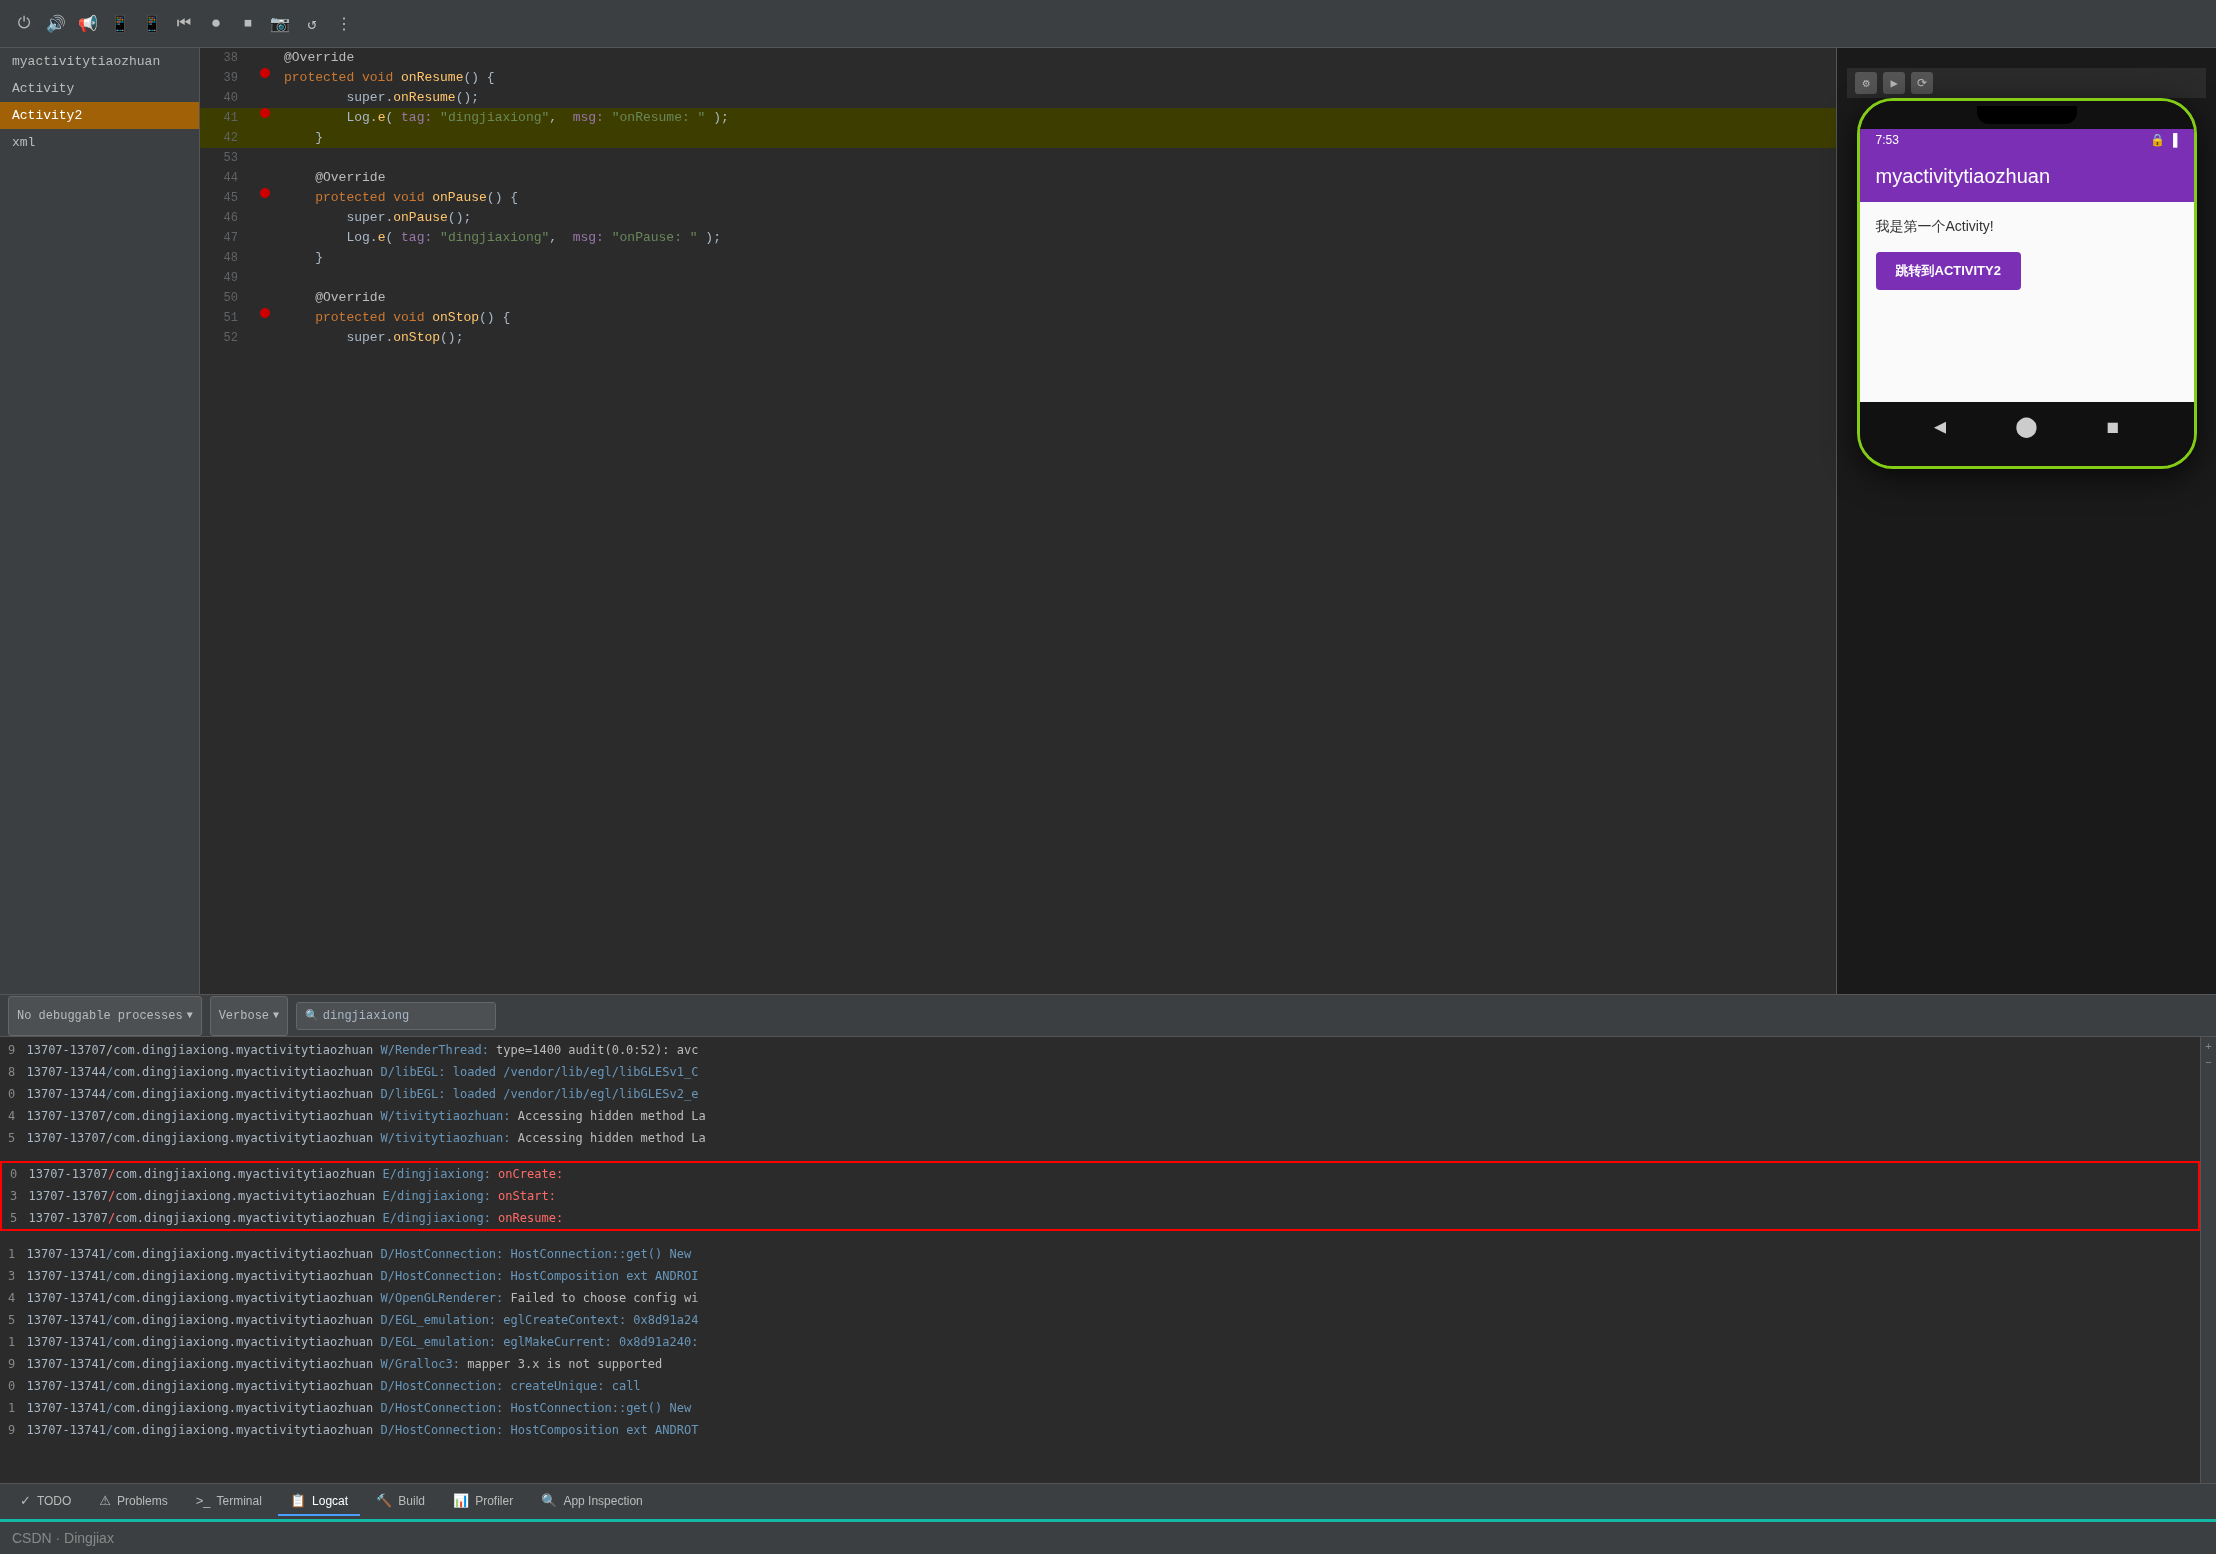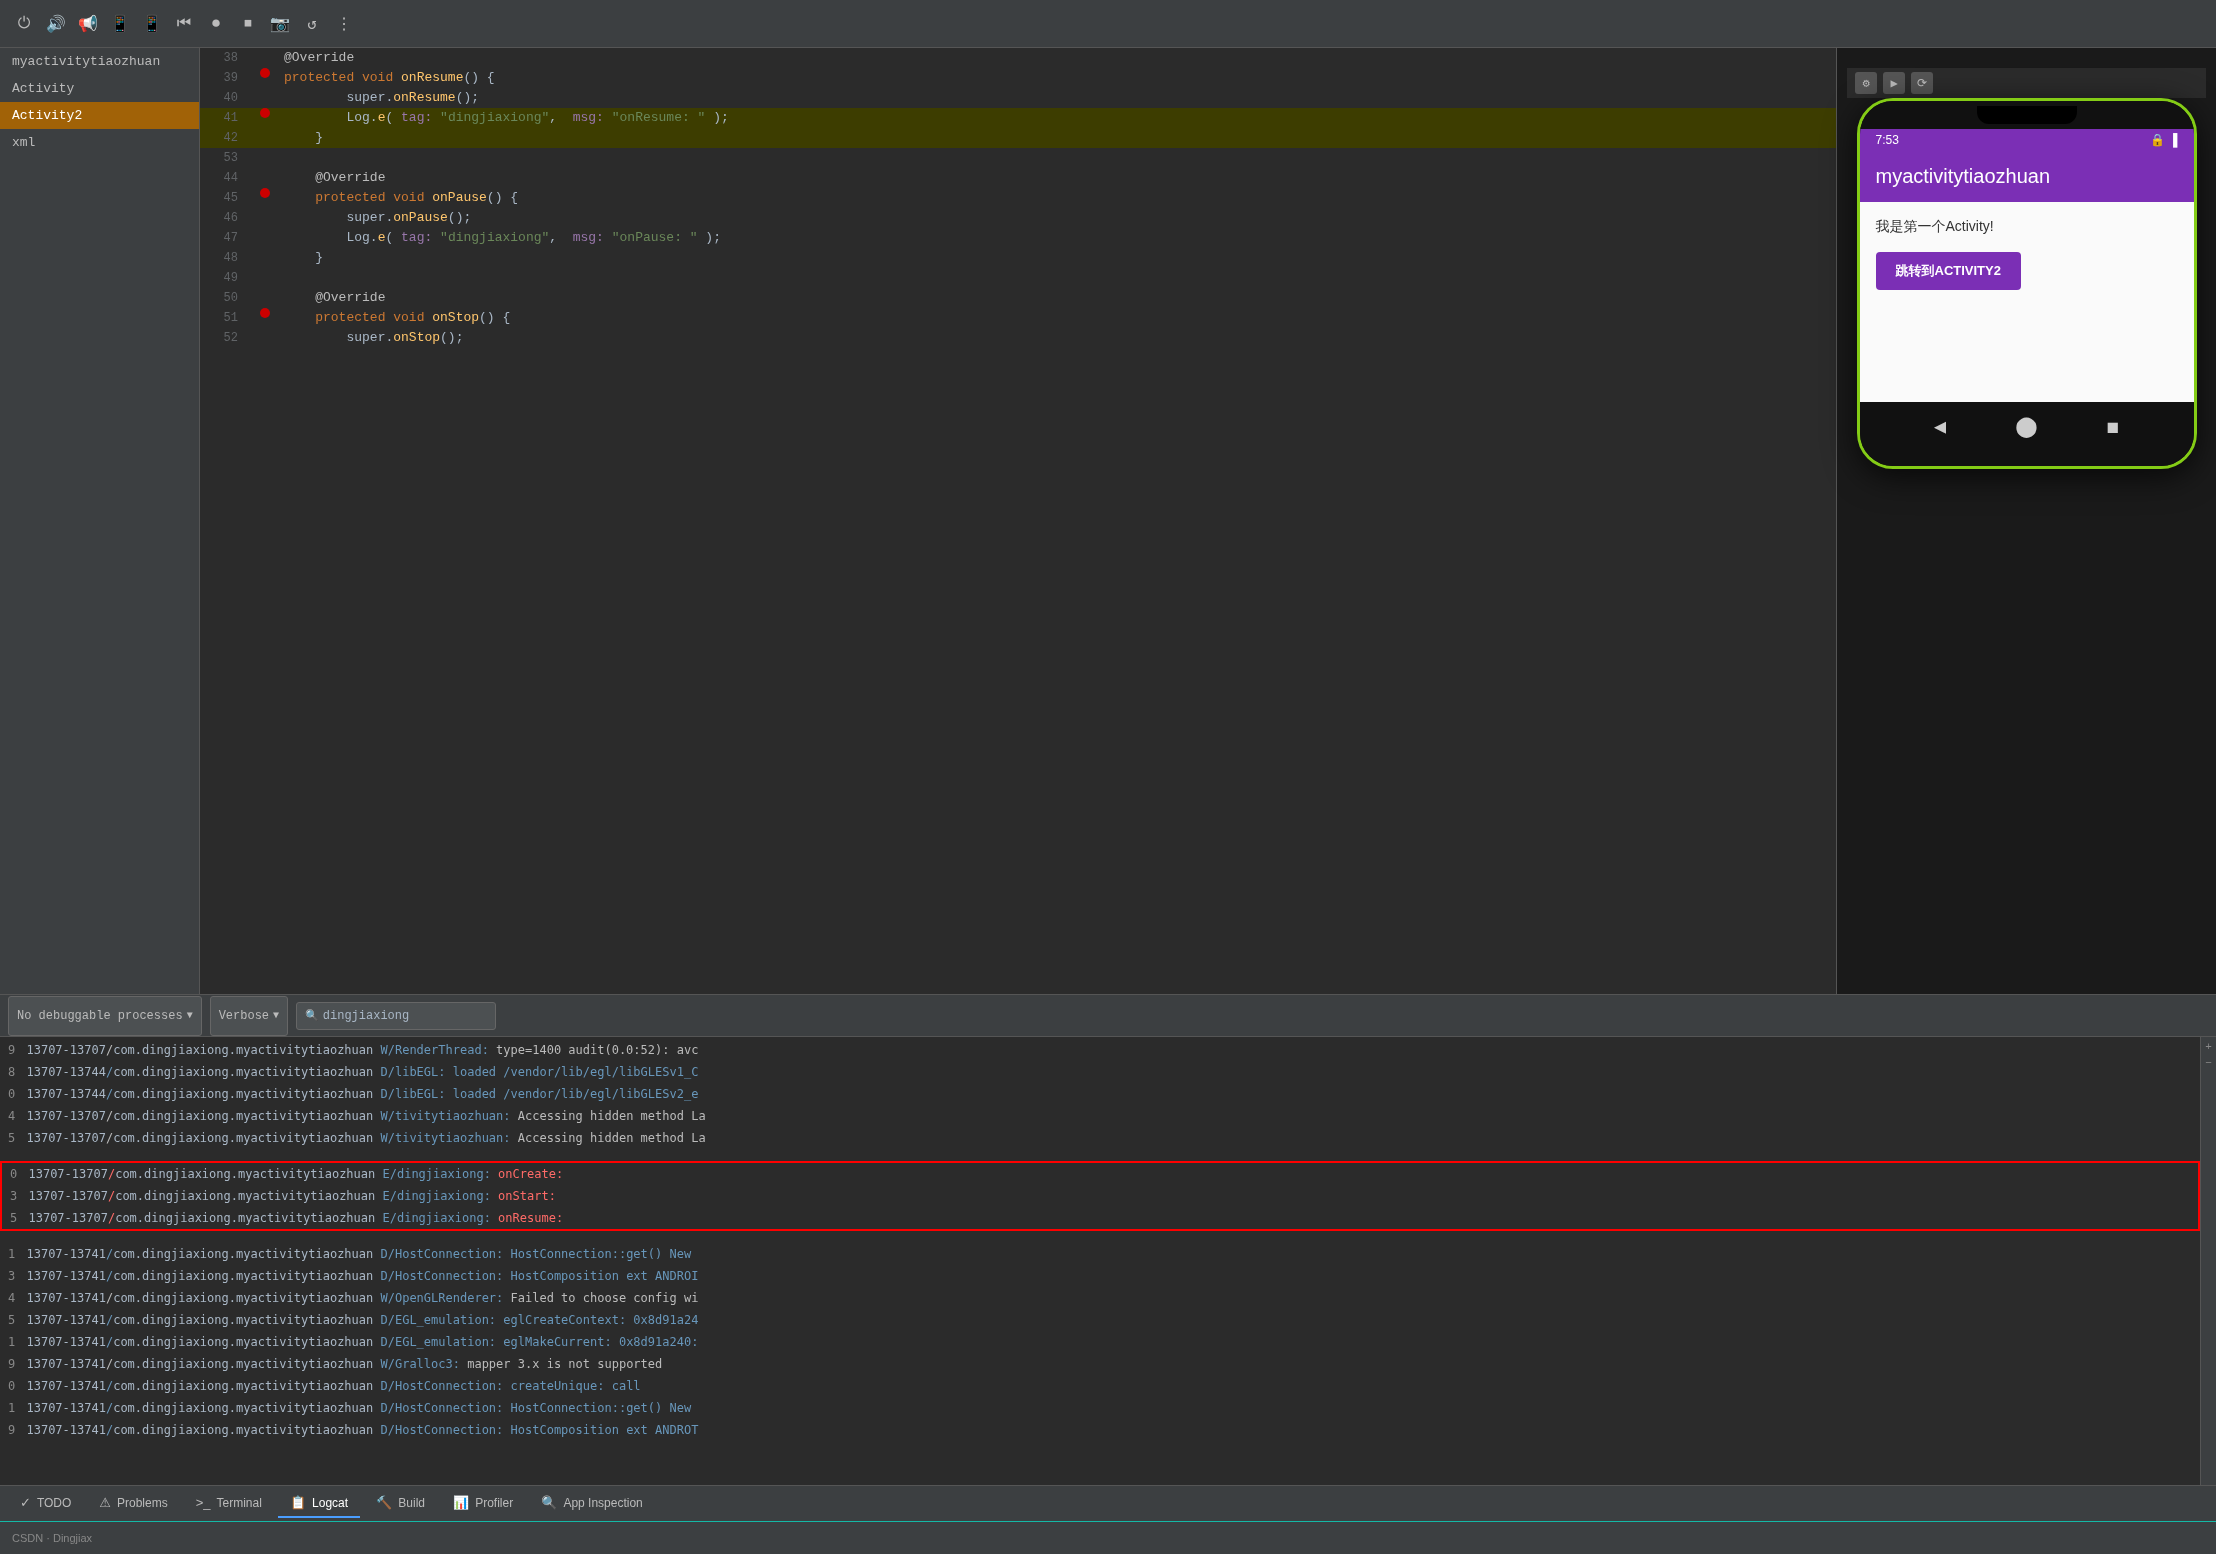--- a/index.html
+++ b/index.html
@@ -333,24 +333,24 @@
       color: #fff;
       border-bottom: 2px solid #4a9eff;
     }
     .tab-icon { font-size: 13px; }
     .status-bar {
       height: 28px;
       background: #3c3f41;
       display: flex;
       align-items: center;
       padding: 16px 12px;
-      font-size: 11px;
+      font-size: 14px;
       color: #888;
       gap: 16px;
-      border-top: 1px solid #14b8a6;
+      border-top: 3px solid #14b8a6;
       font-family: sans-serif;
     }
     .status-item { display: flex; align-items: center; gap: 4px; }
 
     .scrollbar-right {
       width: 16px;
       background: #3c3f41;
       display: flex;
       flex-direction: column;
       align-items: center;

